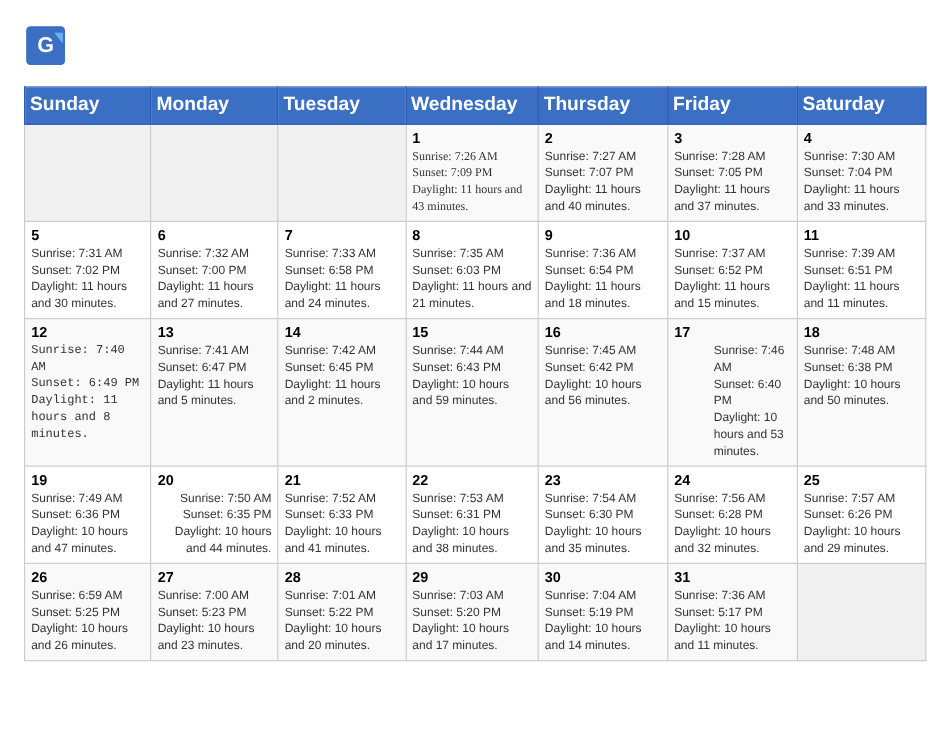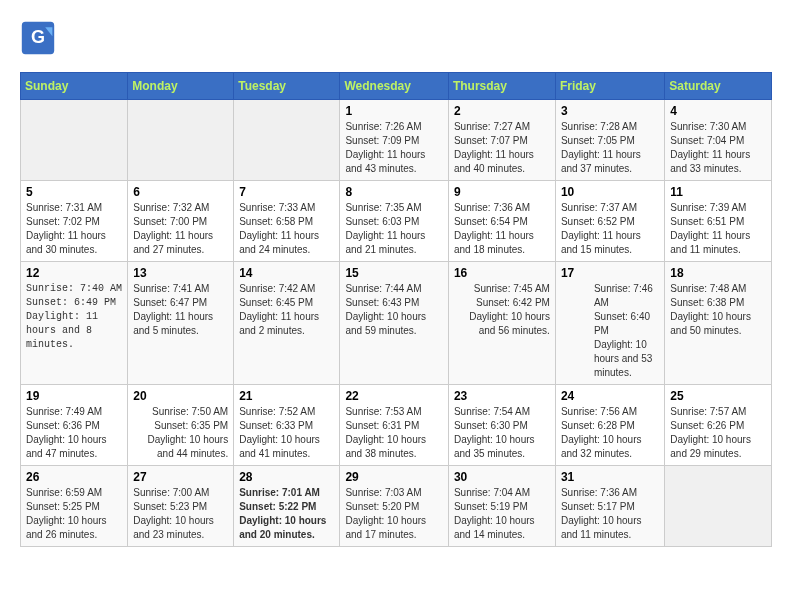--- a/index.html
+++ b/index.html
@@ -46,24 +46,24 @@
       font-size: 14px;
       color: #555;
     }
     .calendar {
       width: 100%;
       border-collapse: collapse;
       font-size: 10.5px;
     }
     .calendar thead th {
       background: #3a6fc4;
-      color: #bef264;
+      color: #ffffff;
       padding: 6px 4px;
       text-align: left;
-      font-size: 12px;
+      font-size: 16px;
       font-weight: bold;
       border: 1px solid #2a5ab4;
     }
     .calendar tbody td {
       vertical-align: top;
       border: 1px solid #ccc;
       padding: 4px 5px;
       width: 113px;
       min-height: 90px;
       background: #fff;
@@ -124,21 +124,21 @@
         <th>Saturday</th>
       </tr>
   </thead>
   <tbody id="calendar-body">
   <tr>
         <td class="empty-cell"></td>
         <td class="empty-cell"></td>
         <td class="empty-cell"></td>
         <td>
           <span class="day-number">1</span>
-          <div class="day-info" style="white-space: pre-line;">Sunrise: 7:26 AM
+          <div class="day-info" style="white-space: pre-line; font-family: Liberation Serif, serif;">Sunrise: 7:26 AM
 Sunset: 7:09 PM
 Daylight: 11 hours and 43 minutes.</div>
         </td>
         <td>
           <span class="day-number">2</span>
           <div class="day-info" style="white-space: pre-line;">Sunrise: 7:27 AM
 Sunset: 7:07 PM
 Daylight: 11 hours and 40 minutes.</div>
         </td>
         <td>
@@ -218,21 +218,21 @@
 Daylight: 11 hours and 2 minutes.</div>
         </td>
         <td>
           <span class="day-number">15</span>
           <div class="day-info" style="white-space: pre-line;">Sunrise: 7:44 AM
 Sunset: 6:43 PM
 Daylight: 10 hours and 59 minutes.</div>
         </td>
         <td>
           <span class="day-number">16</span>
-          <div class="day-info" style="white-space: pre-line; text-align: right;">Sunrise: 7:45 AM
+          <div class="day-info" style="white-space: pre-line;">Sunrise: 7:45 AM
 Sunset: 6:42 PM
 Daylight: 10 hours and 56 minutes.</div>
         </td>
         <td>
           <span class="day-number">17</span>
           <div class="day-info" style="white-space: pre-line; margin-left: 33px;">Sunrise: 7:46 AM
 Sunset: 6:40 PM
 Daylight: 10 hours and 53 minutes.</div>
         </td>
         <td>
@@ -294,21 +294,21 @@
 Daylight: 10 hours and 26 minutes.</div>
         </td>
         <td>
           <span class="day-number">27</span>
           <div class="day-info" style="white-space: pre-line;">Sunrise: 7:00 AM
 Sunset: 5:23 PM
 Daylight: 10 hours and 23 minutes.</div>
         </td>
         <td>
           <span class="day-number">28</span>
-          <div class="day-info" style="white-space: pre-line; font-weight: bold;">Sunrise: 7:01 AM
+          <div class="day-info" style="white-space: pre-line;">Sunrise: 7:01 AM
 Sunset: 5:22 PM
 Daylight: 10 hours and 20 minutes.</div>
         </td>
         <td>
           <span class="day-number">29</span>
           <div class="day-info" style="white-space: pre-line;">Sunrise: 7:03 AM
 Sunset: 5:20 PM
 Daylight: 10 hours and 17 minutes.</div>
         </td>
         <td>

